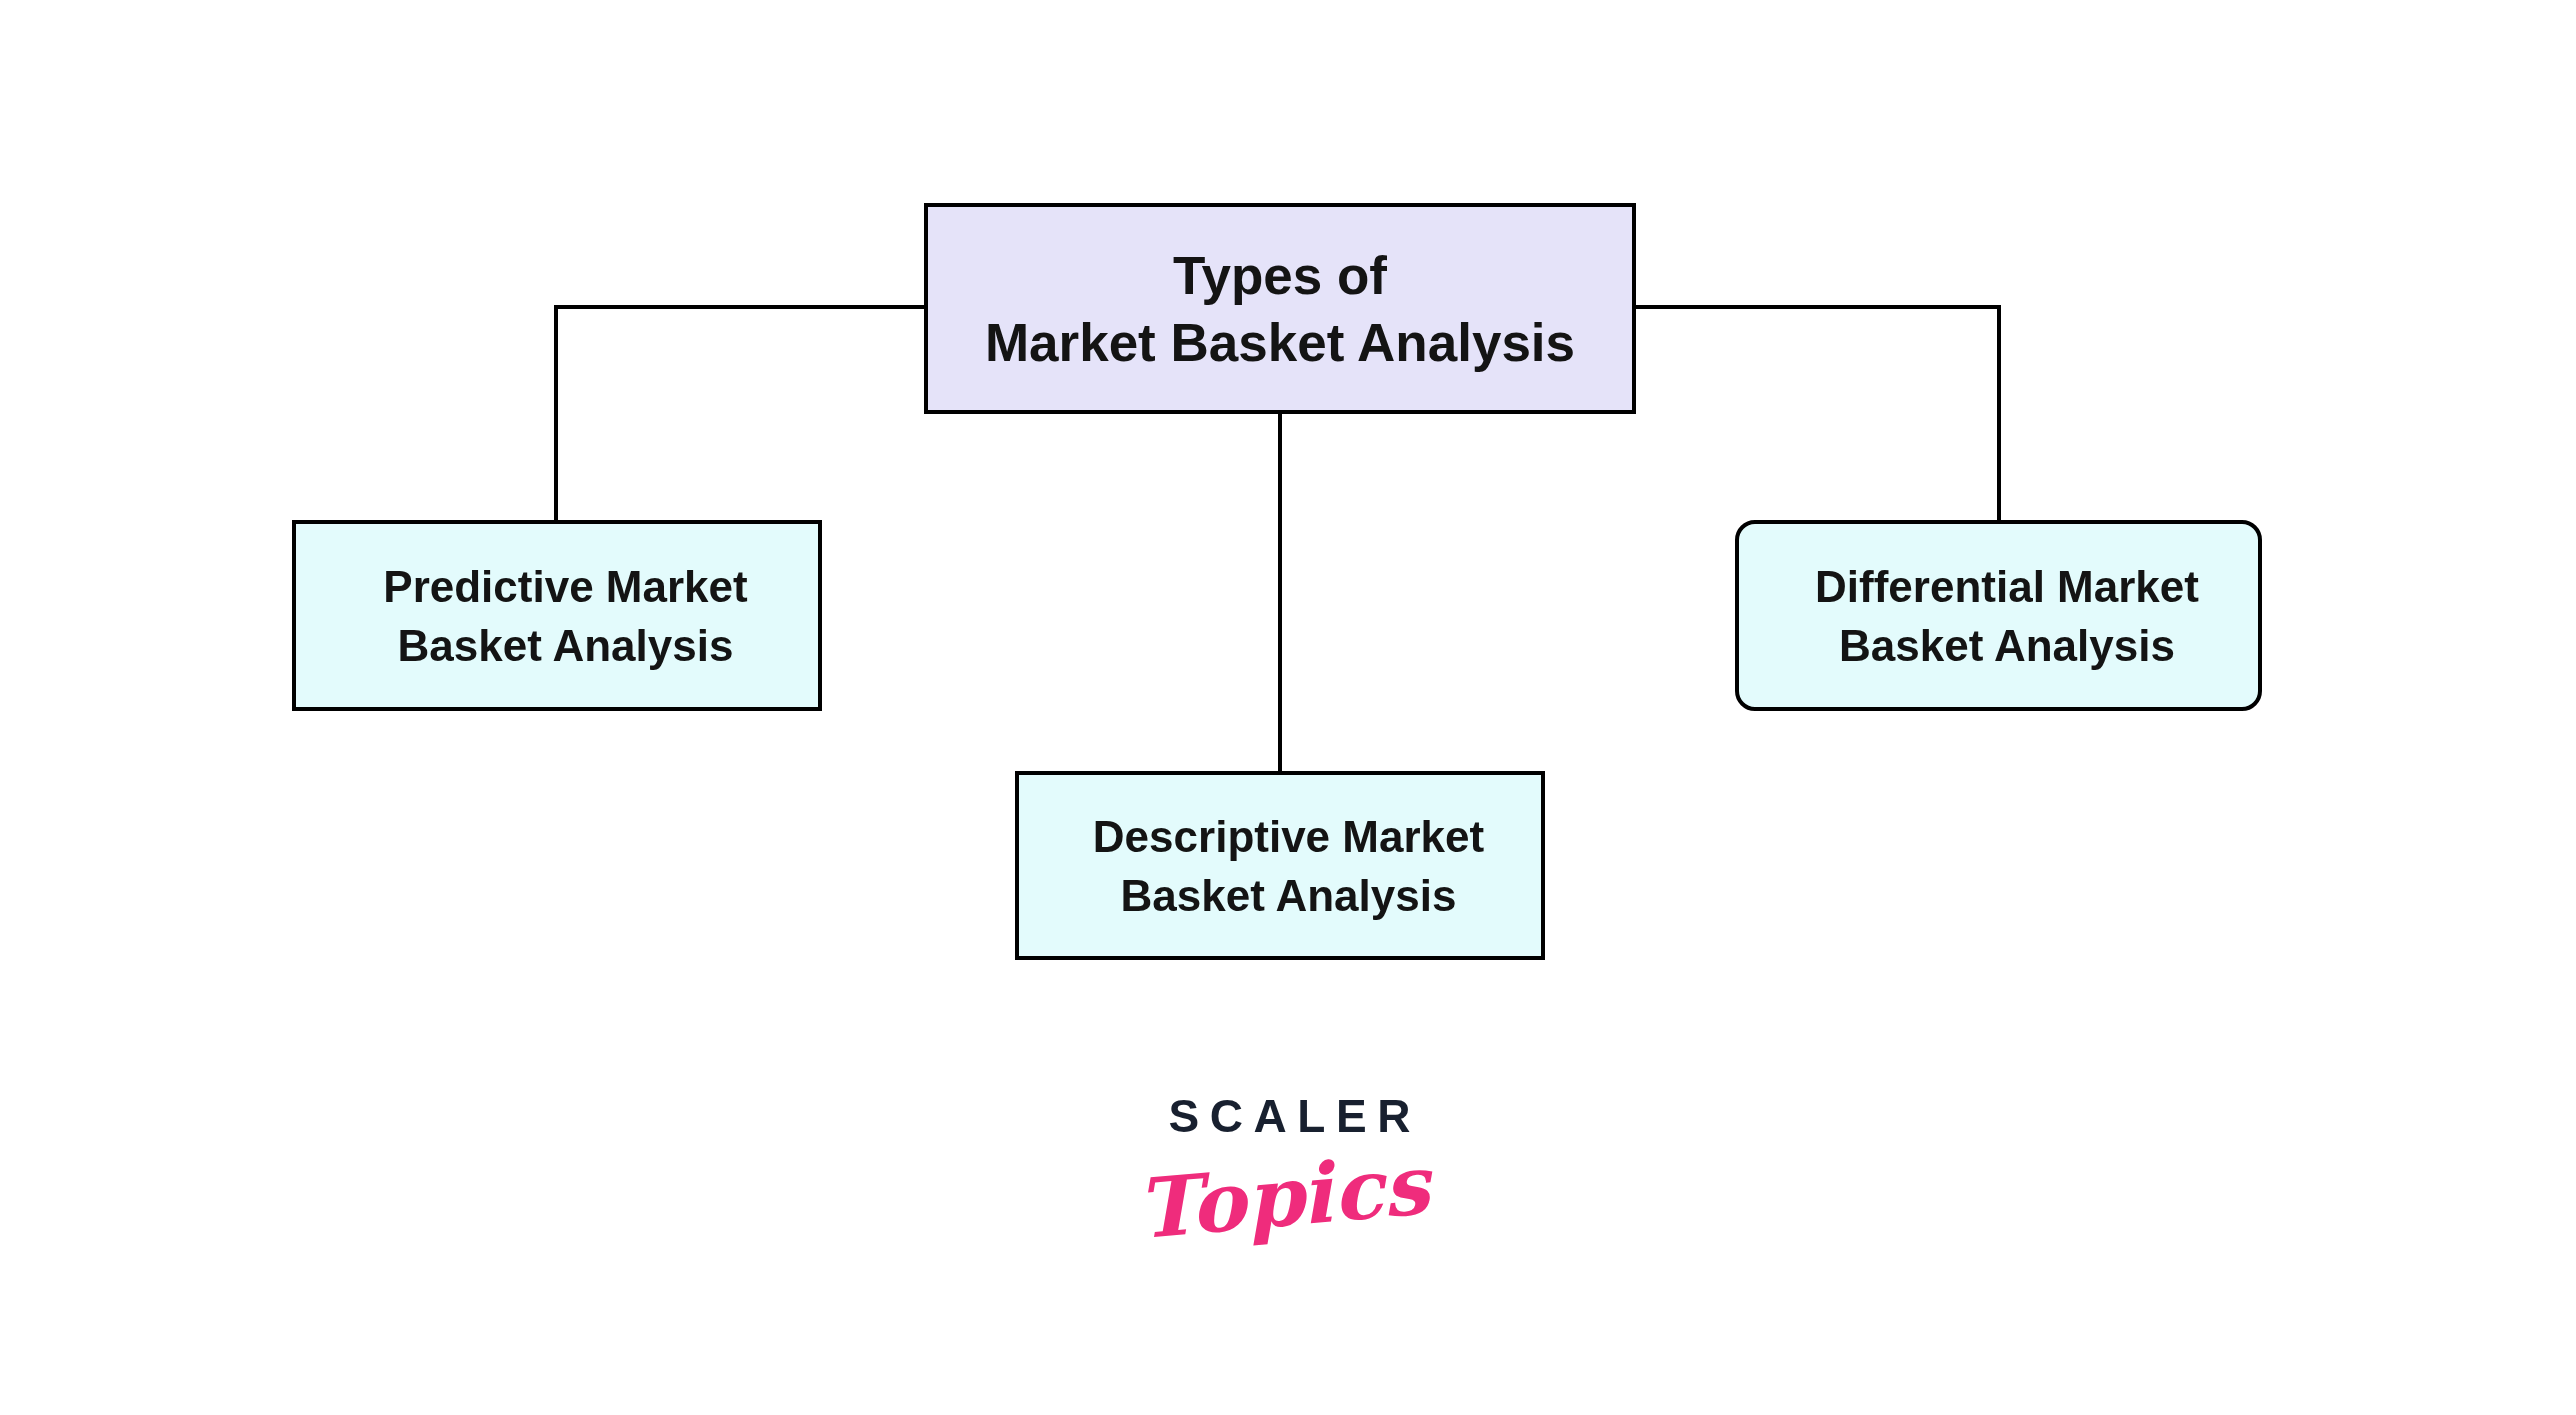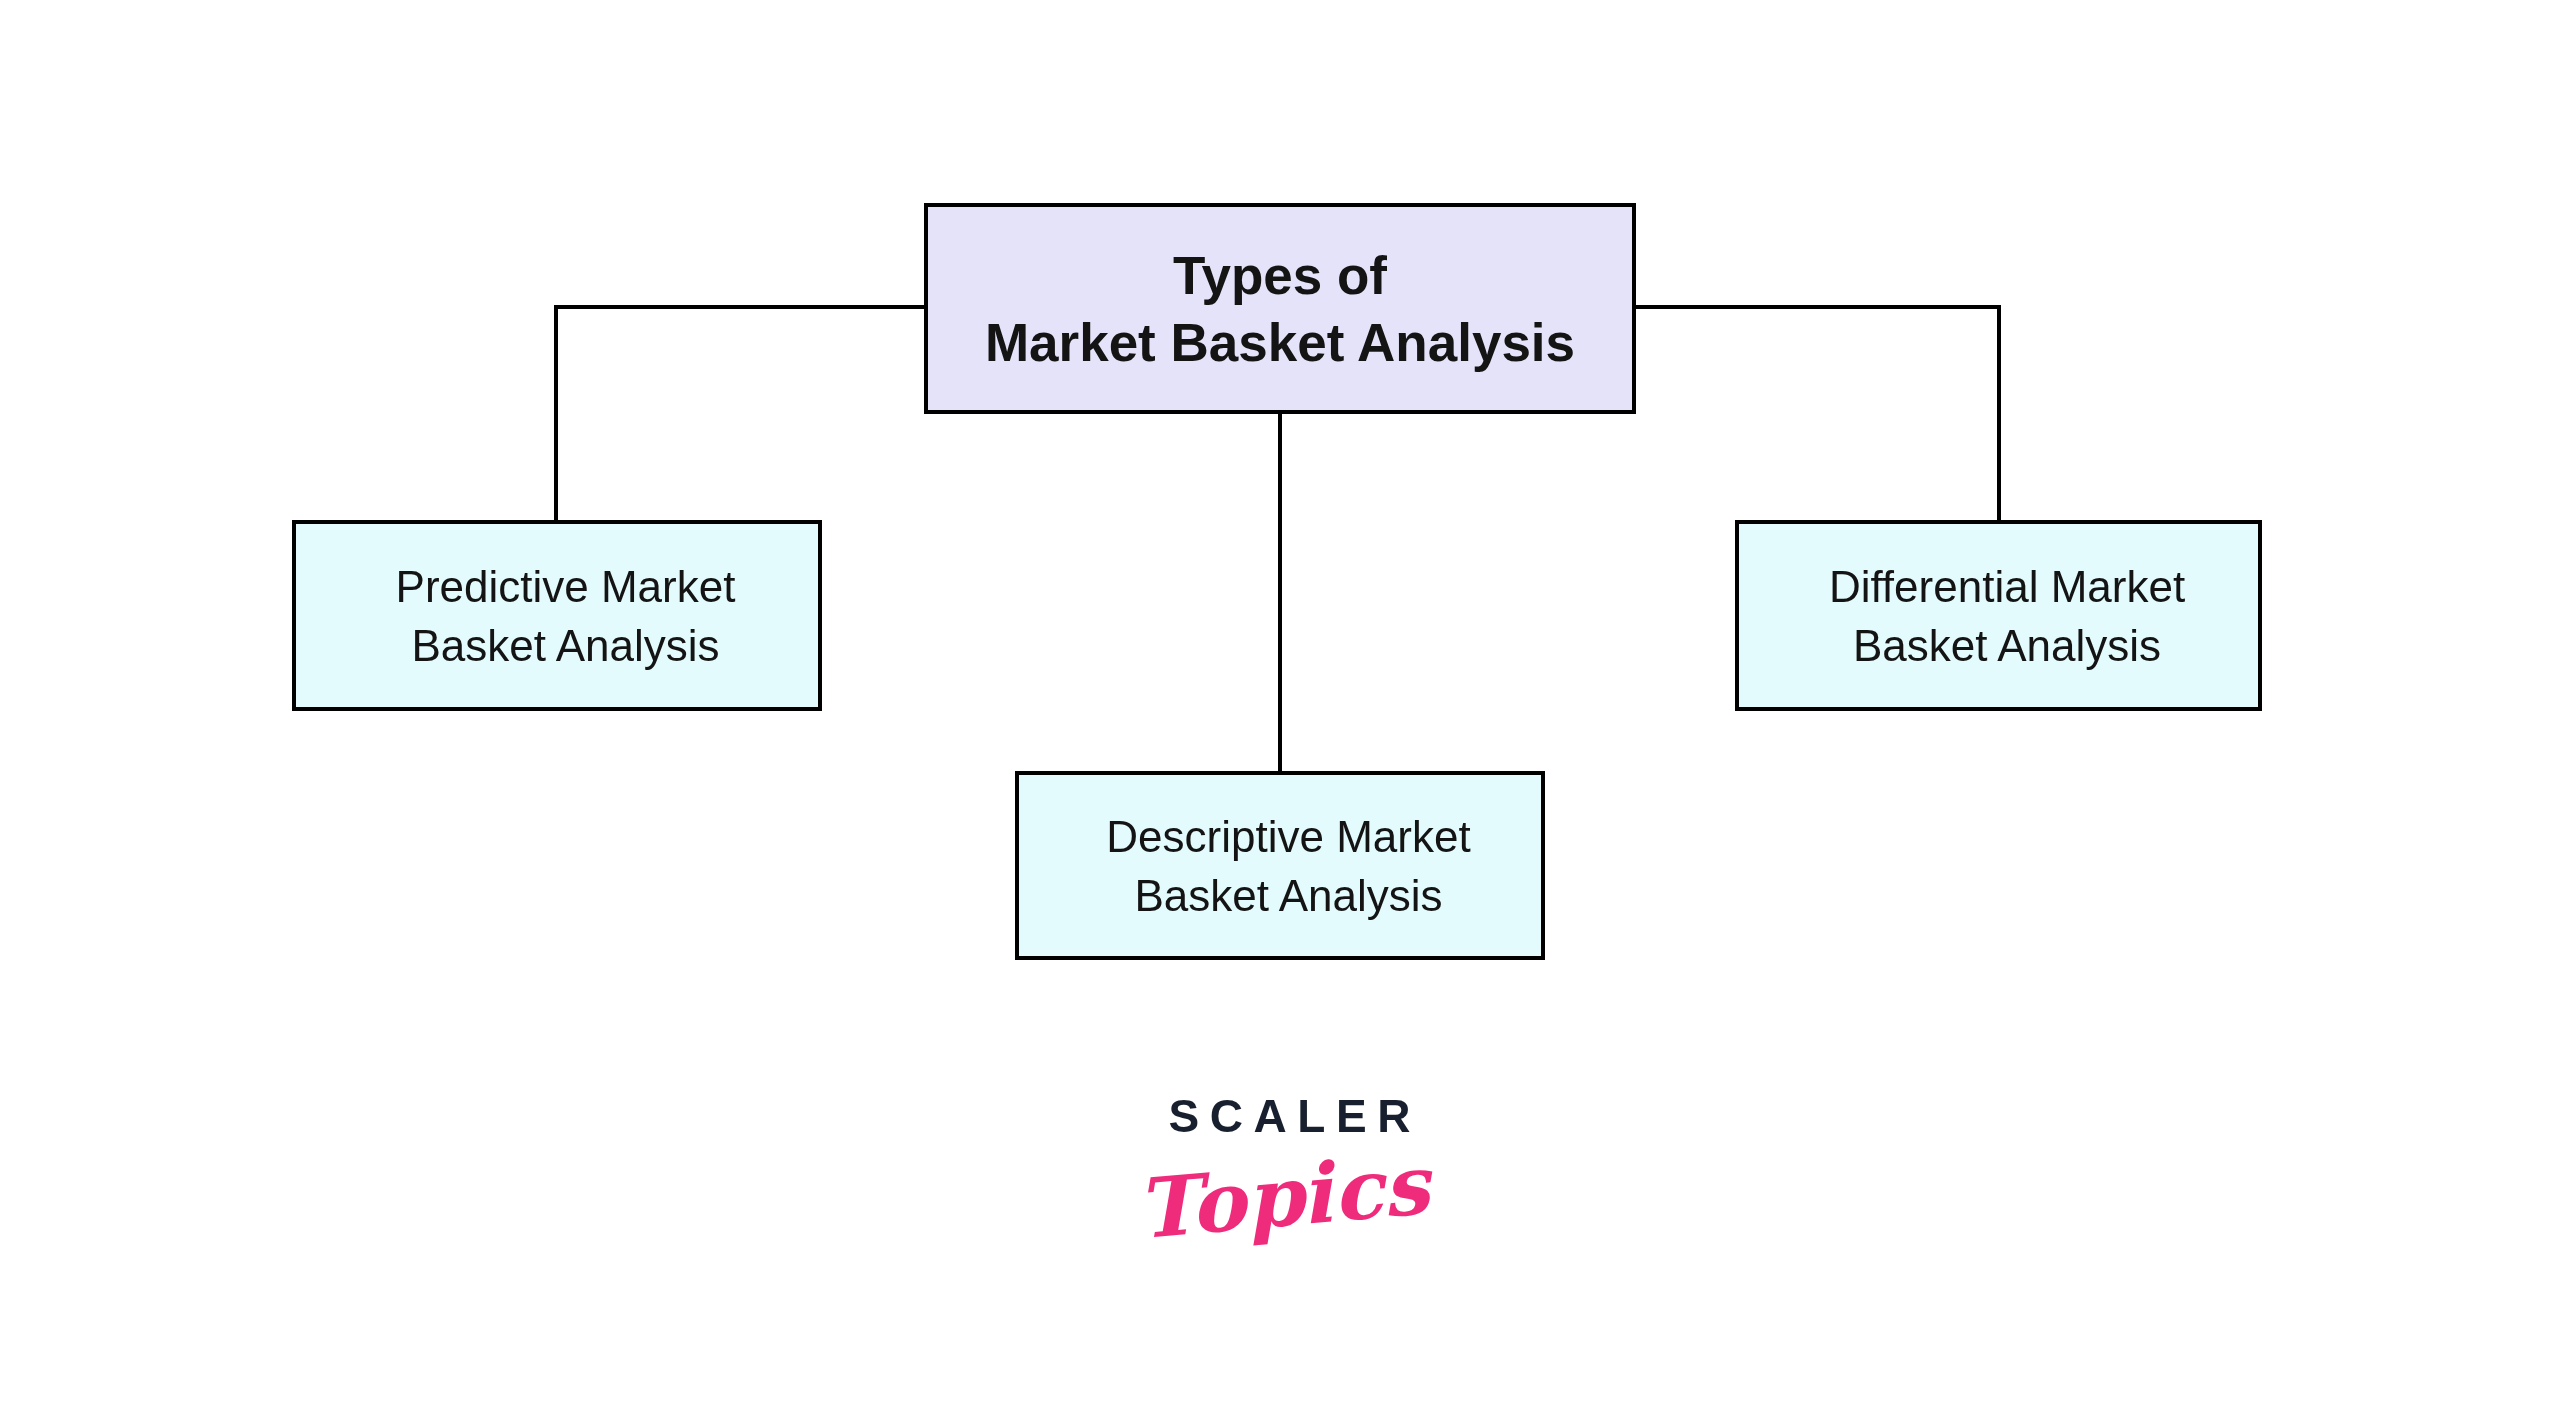--- a/index.html
+++ b/index.html
@@ -34,27 +34,27 @@
   .node.root {
     left: 924px; top: 203px; width: 712px; height: 211px;
     background: var(--root-fill);
     font-size: 53px;
     font-weight: 700;
     line-height: 67px;
   }
   .node.child {
     background: var(--child-fill);
     font-size: 44px;
-    font-weight: 400;
+    font-weight: 700;
     line-height: 59px;
     padding-left: 17px;
   }
   .node.child.predictive   { left: 292px;  top: 520px;  width: 530px; height: 191px; }
   .node.child.descriptive  { left: 1015px; top: 771px; width: 530px; height: 189px; }
-  .node.child.differential { left: 1735px; top: 520px;  width: 527px; height: 191px; }
+  .node.child.differential { left: 1735px; top: 520px;  width: 527px; height: 191px; border-radius: 20px; }
   .connector {
     position: absolute;
     background: var(--border);
   }
   .conn-left-h   { left: 555px;  top: 305px; width: 369px; height: 3.8px; }
   .conn-left-v   { left: 554px;  top: 305px; width: 3.8px;   height: 216px; }
   .conn-right-h  { left: 1635px; top: 305px; width: 366px; height: 3.8px; }
   .conn-right-v  { left: 1997px; top: 305px; width: 3.8px;   height: 216px; }
   .conn-center-v { left: 1278px; top: 413px; width: 3.8px;   height: 360px; }
   .logo {

